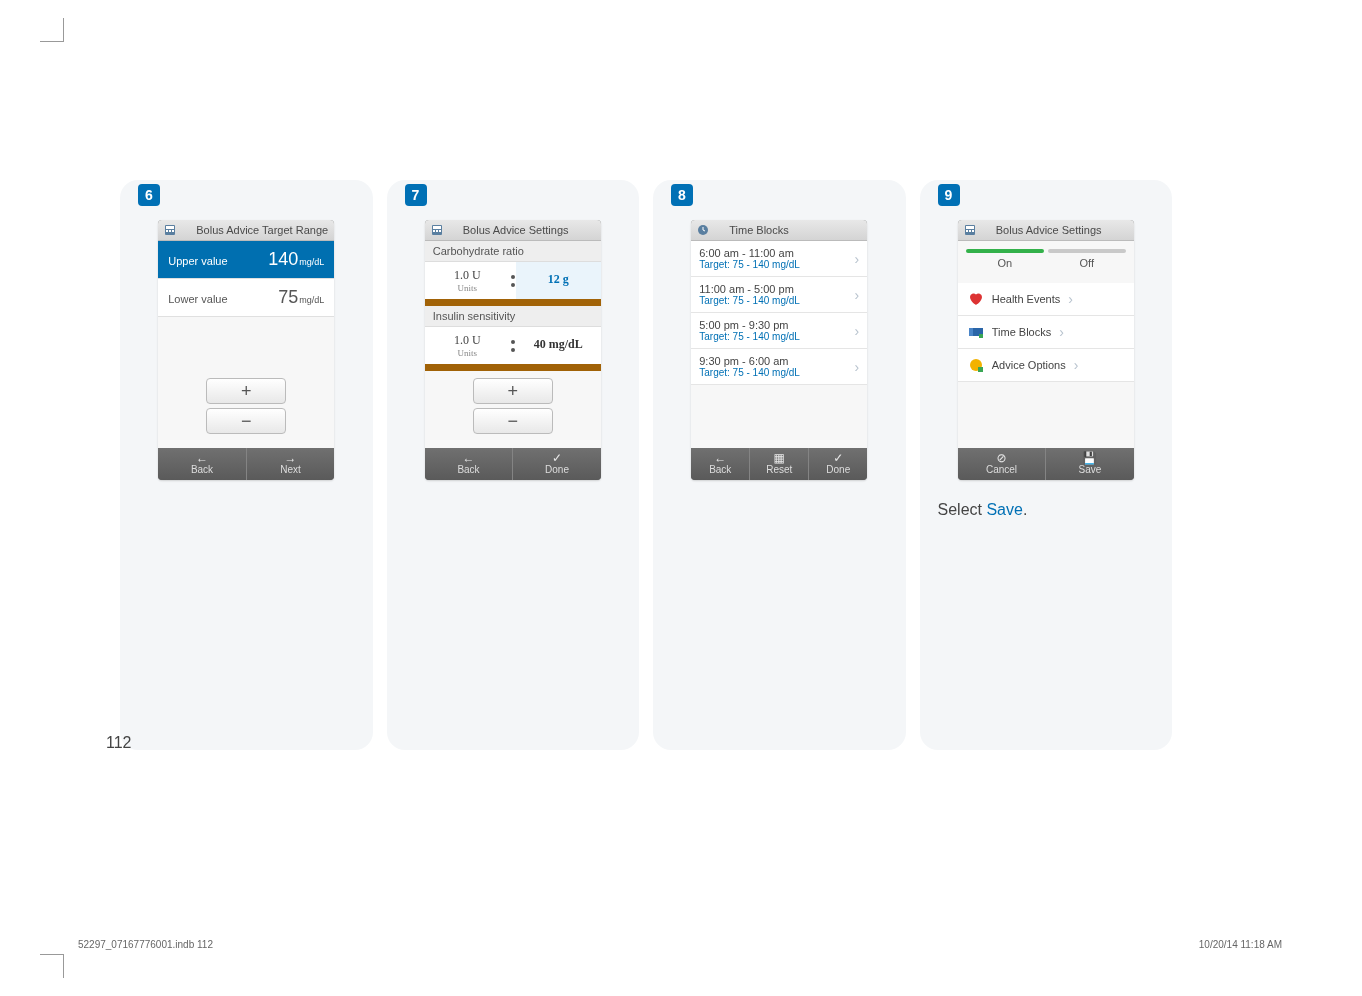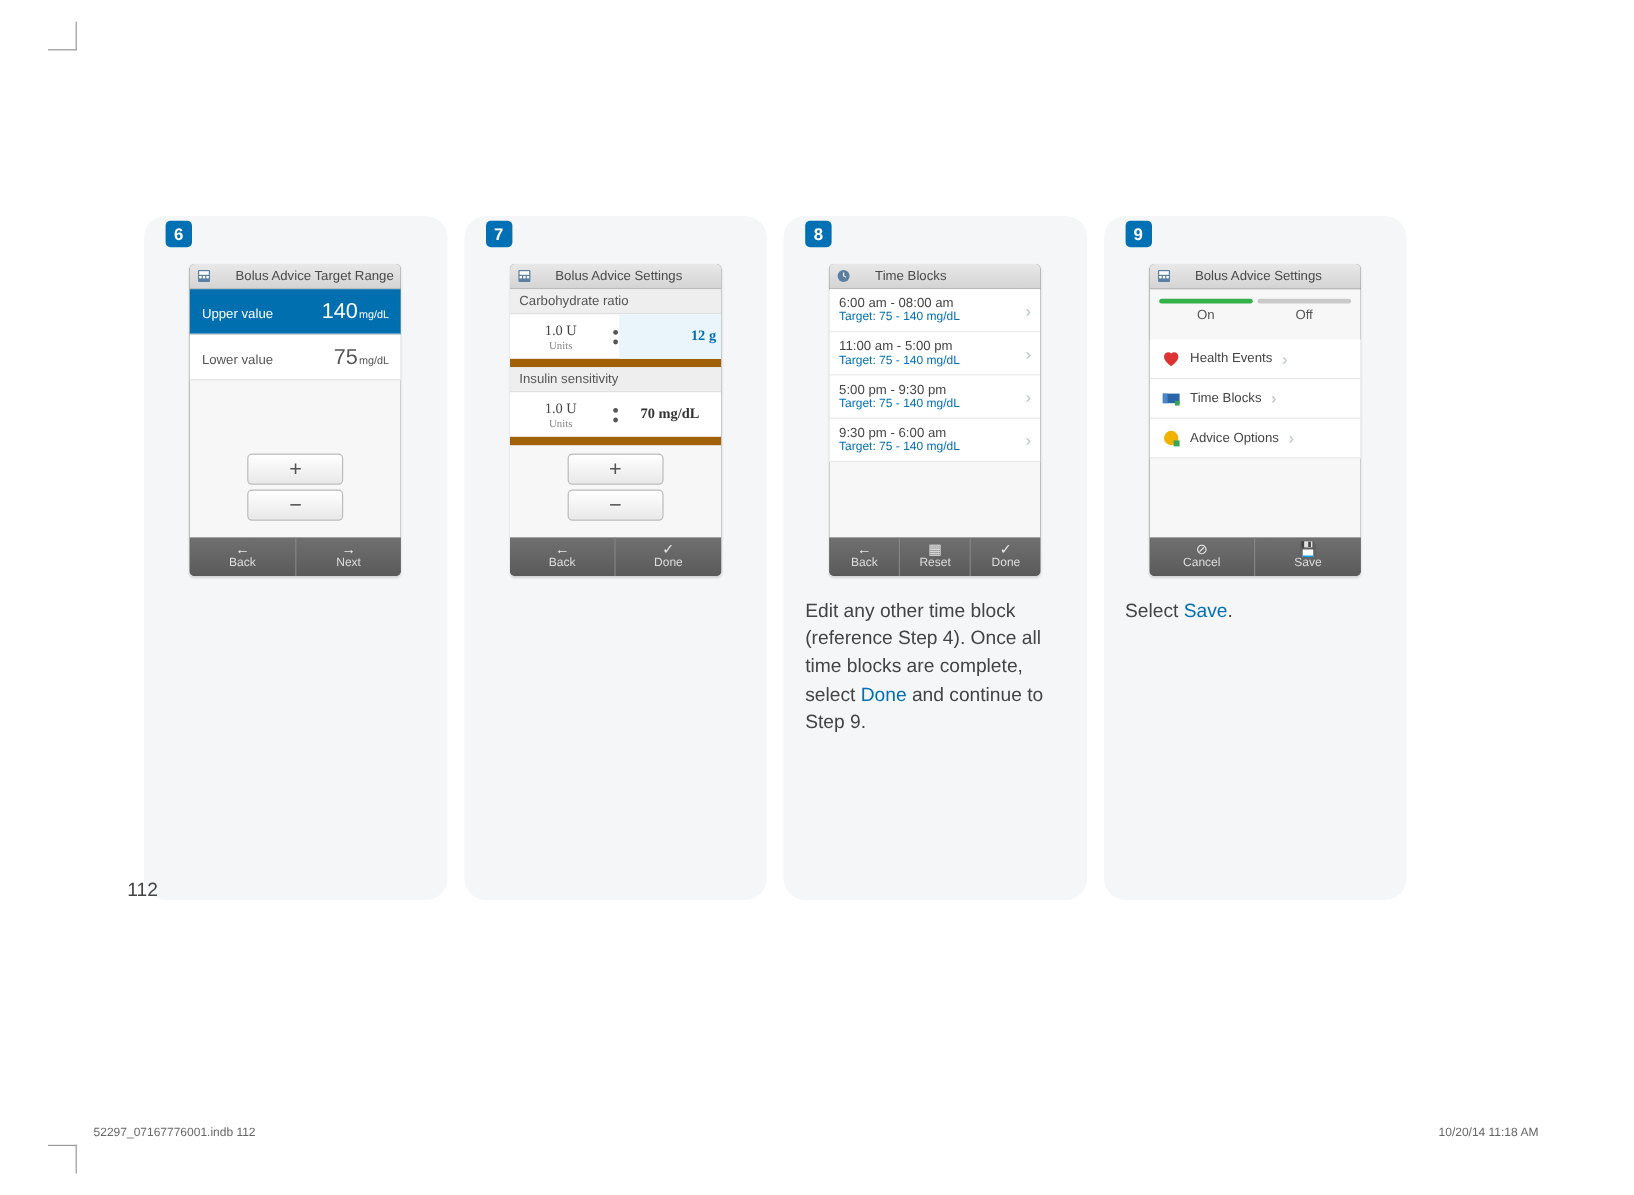--- a/index.html
+++ b/index.html
@@ -164,21 +164,21 @@
   }
   .p7-sep::before{content:"";width:4px;height:4px;background:#555;border-radius:50%;margin:2px 0;}
   .p7-sep::after{content:"";width:4px;height:4px;background:#555;border-radius:50%;margin:2px 0;}
   .p7-right{
     flex:1;
     text-align:center;
     padding:10px 4px;
     font-weight:bold;
     font-size:12px;
   }
-  .p7-right.accent{color:#0070b5; background:#eaf4fb;text-align:right;}
+  .p7-right.accent{color:#0070b5; background:#eaf4fb;}
   
   .p8-row{
     background:#fff;
     display:flex;
     justify-content:space-between;
     align-items:center;
     padding:6px 8px;
     border-bottom:1px solid #e5e5e5;
   }
   .p8-t1{font-size:11px;color:#444;}
@@ -315,21 +315,21 @@
             <div class="p7-sep"></div>
             <div class="p7-right accent">12 g</div>
           </div>
           <div class="p7-section-label">Insulin sensitivity</div>
           <div class="p7-row">
             <div class="p7-left">
               <div class="v">1.0 U</div>
               <div class="u">Units</div>
             </div>
             <div class="p7-sep"></div>
-            <div class="p7-right">70 mg/dL</div>
+            <div class="p7-right">40 mg/dL</div>
           </div>
           <div class="p6-spacer"></div>
           <div class="plusminus">
             <div class="pm-btn">+</div>
             <div class="pm-btn">−</div>
           </div>
         </div>
         <div class="ph-footer">
           <div class="ph-foot-btn">
             <span class="ficon">←</span>
@@ -351,21 +351,21 @@
             <svg viewBox="0 0 12 12">
                 <circle cx="6" cy="6" r="5" fill="#5a7fa0"></circle>
                 <path d="M6 3v3l2 1" stroke="#fff" stroke-width="1" fill="none"></path>
               </svg>
           </span>
           <span>Time Blocks</span>
         </div>
         <div class="ph-body" id="p8-list">
             <div class="p8-row">
               <div>
-                <div class="p8-t1">6:00 am - 08:00 am</div>
+                <div class="p8-t1">6:00 am - 11:00 am</div>
                 <div class="p8-t2">Target: 75 - 140 mg/dL</div>
               </div>
               <span class="chevron">›</span>
             </div>
             <div class="p8-row">
               <div>
                 <div class="p8-t1">11:00 am - 5:00 pm</div>
                 <div class="p8-t2">Target: 75 - 140 mg/dL</div>
               </div>
               <span class="chevron">›</span>
@@ -394,21 +394,20 @@
           <div class="ph-foot-btn">
             <span class="ficon">▦</span>
             <span>Reset</span>
           </div>
           <div class="ph-foot-btn">
             <span class="ficon">✓</span>
             <span>Done</span>
           </div>
         </div>
       </div>
-      <p class="caption" id="cap-2"><span>Edit any other time block (reference Step 4). Once all time blocks are complete, select </span><span class="hl">Done</span><span> and continue to Step 9.</span></p>
     </div>
 
     <div class="col">
       <div class="step-badge">9</div>
       <div class="phone">
         <div class="ph-header">
           <span class="hicon">
             <svg viewBox="0 0 12 12">
                 <rect x="1" y="1" width="10" height="10" rx="1" fill="#5a7fa0"></rect>
                 <rect x="2" y="2" width="8" height="3" fill="#fff"></rect>

